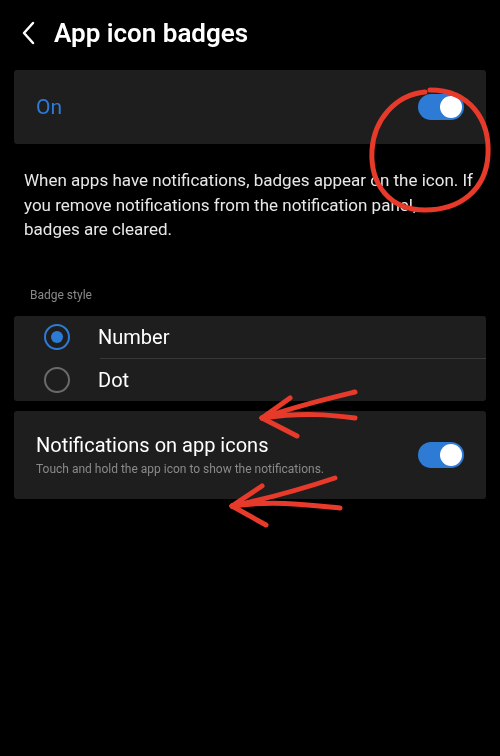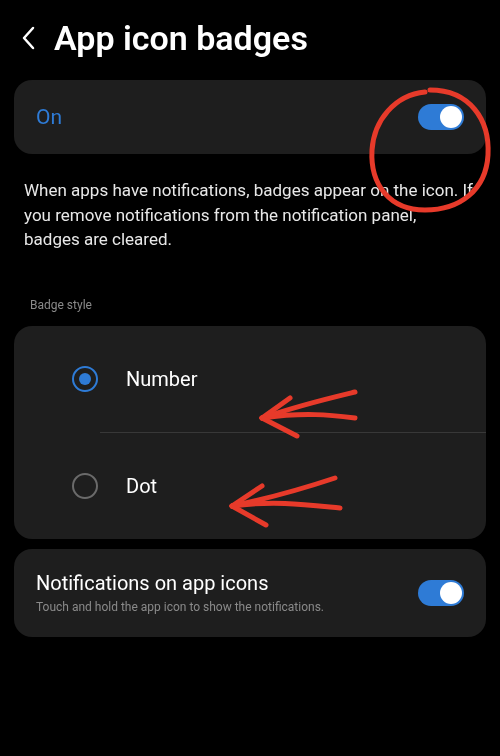--- a/index.html
+++ b/index.html
@@ -13,26 +13,26 @@
       position: relative;
     }
     .header {
       display: flex;
       align-items: center;
       padding: 18px 20px 12px;
       gap: 18px;
     }
     .back-icon svg { display: block; }
     .title {
-      font-size: 34px;
+      font-size: 26px;
       font-weight: 600;
     }
     .card {
       background: #1e1e1e;
-      border-radius: 18px;
+      border-radius: 3px;
       margin: 10px 14px;
       padding: 0;
     }
     .row-toggle {
       display: flex;
       align-items: center;
       justify-content: space-between;
       padding: 24px 22px;
     }
     .on-label {
@@ -65,22 +65,21 @@
     }
     .section-label {
       color: #8a8a8a;
       font-size: 12px;
       padding: 42px 30px 4px;
     }
     .radio-row {
       display: flex;
       align-items: center;
       gap: 28px;
-      padding: 40px 30px;
-      margin-left: 28px;
+      padding: 8px 30px;
     }
     .radio {
       width: 26px;
       height: 26px;
       border-radius: 50%;
       border: 2px solid #6a6a6a;
       position: relative;
       flex-shrink: 0;
     }
     .radio.selected {

